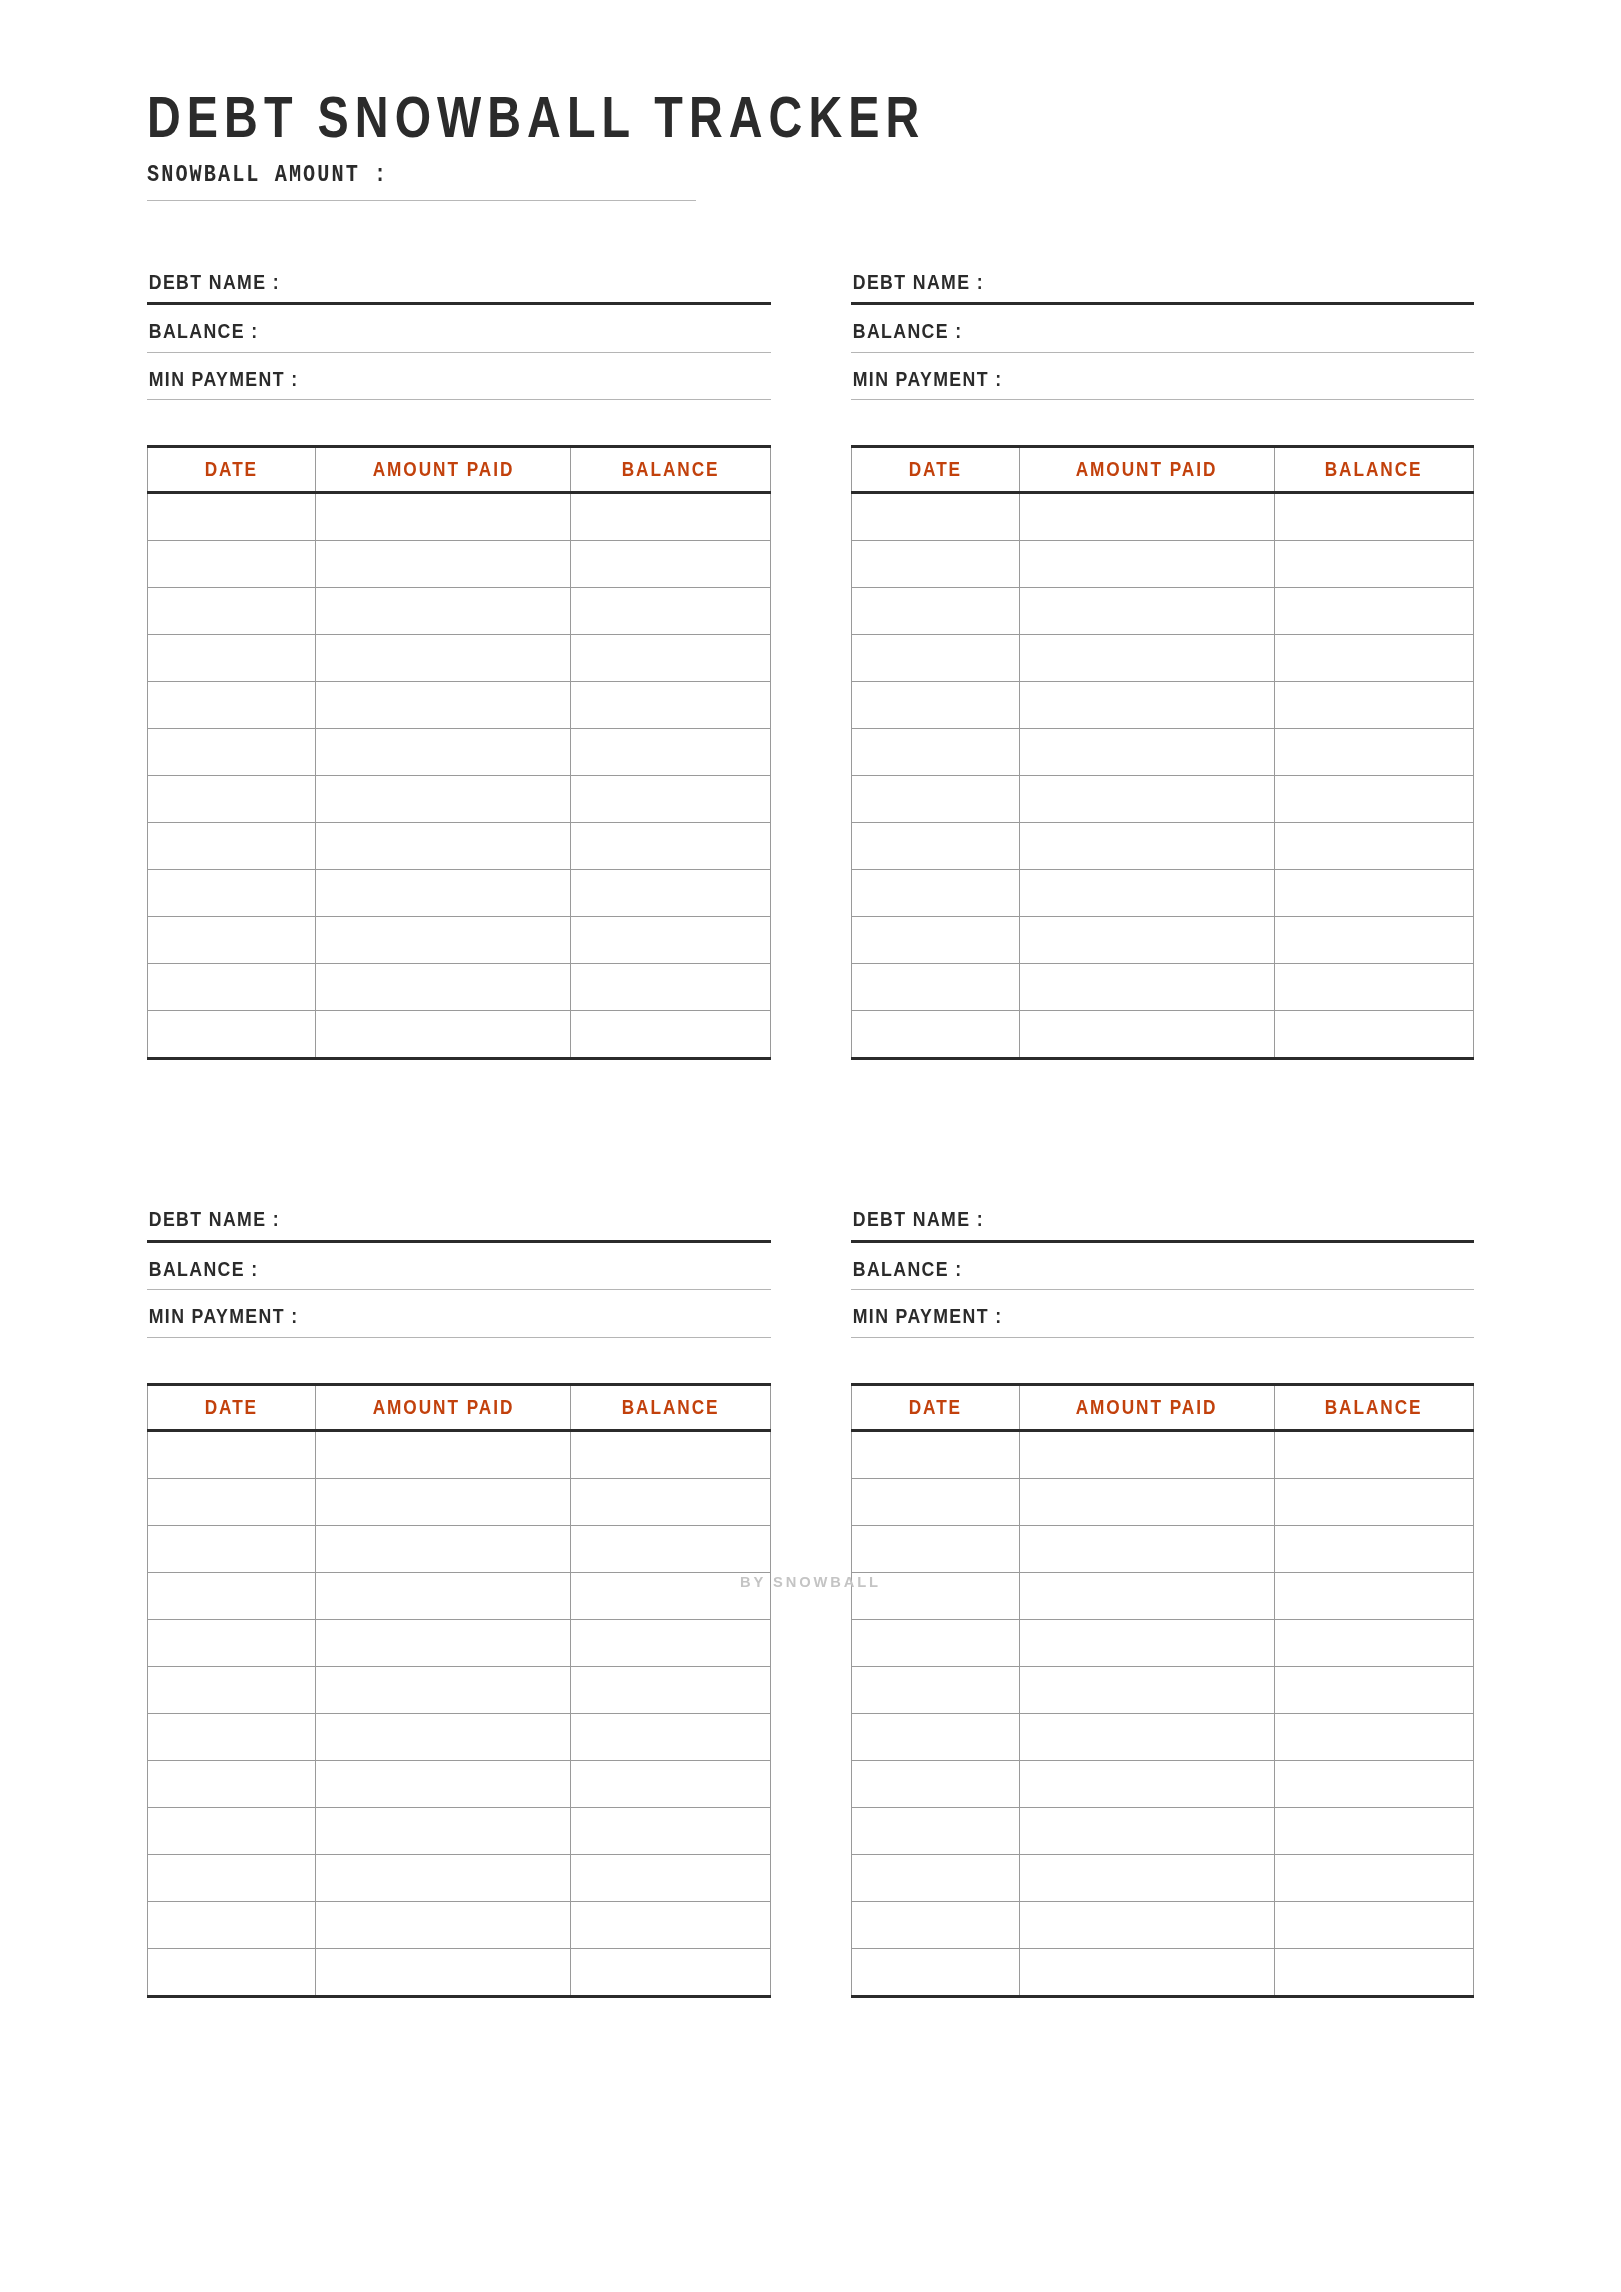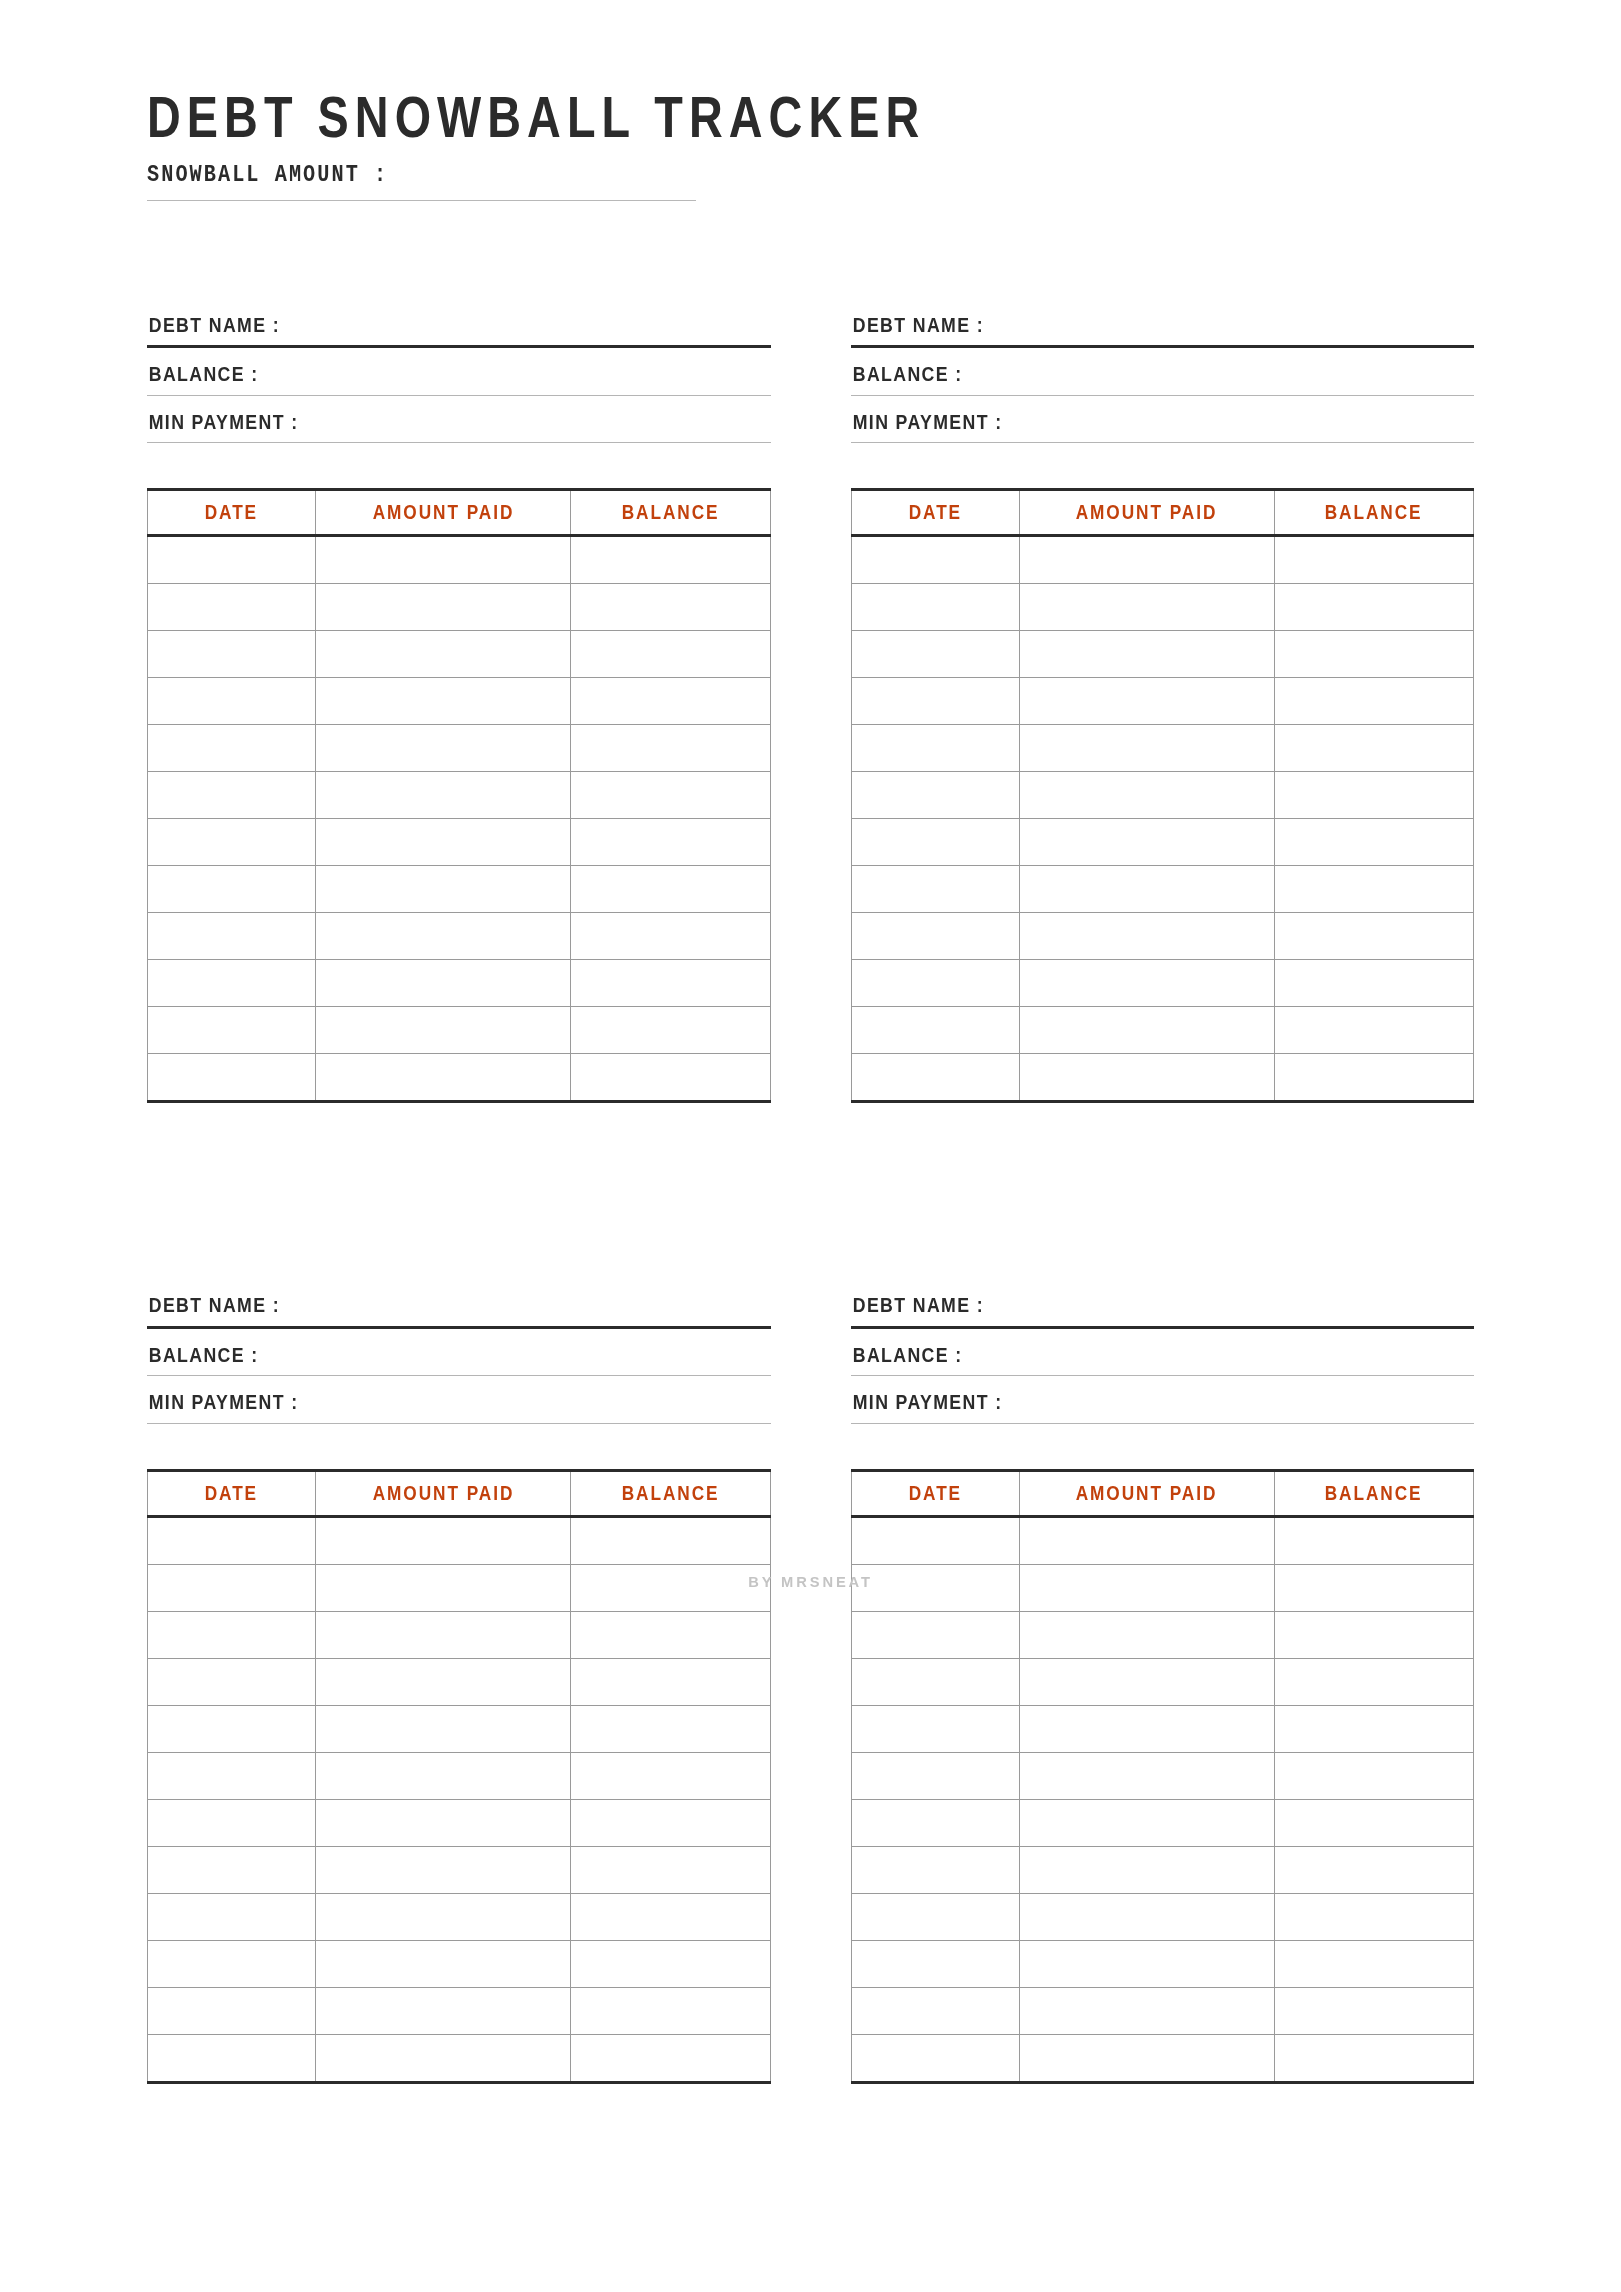--- a/index.html
+++ b/index.html
@@ -65,21 +65,20 @@
   .blocks {
     display: grid;
     grid-template-columns: 1fr 1fr;
     column-gap: 80px;
     row-gap: 147px;
     margin-top: 69px;
   }
 
   .debt-block {
     width: 100%;
-    margin-top: 43px;
   }
 
   .field-row {
     position: relative;
     padding-bottom: 8.8px;
   }
   .field-label {
     font-size: 20.6px;
     font-weight: 700;
     letter-spacing: 1.6px;
@@ -520,16 +519,16 @@
             <tr>
               <td></td>
               <td></td>
               <td></td>
             </tr>
           </tbody>
         </table>
       </div>
     </div>
 
-  <div class="footer">BY MRSNEAT</div>
+  <div class="footer">BY SNOWBALL</div>
 
 </div>
 
 
 </body></html>

